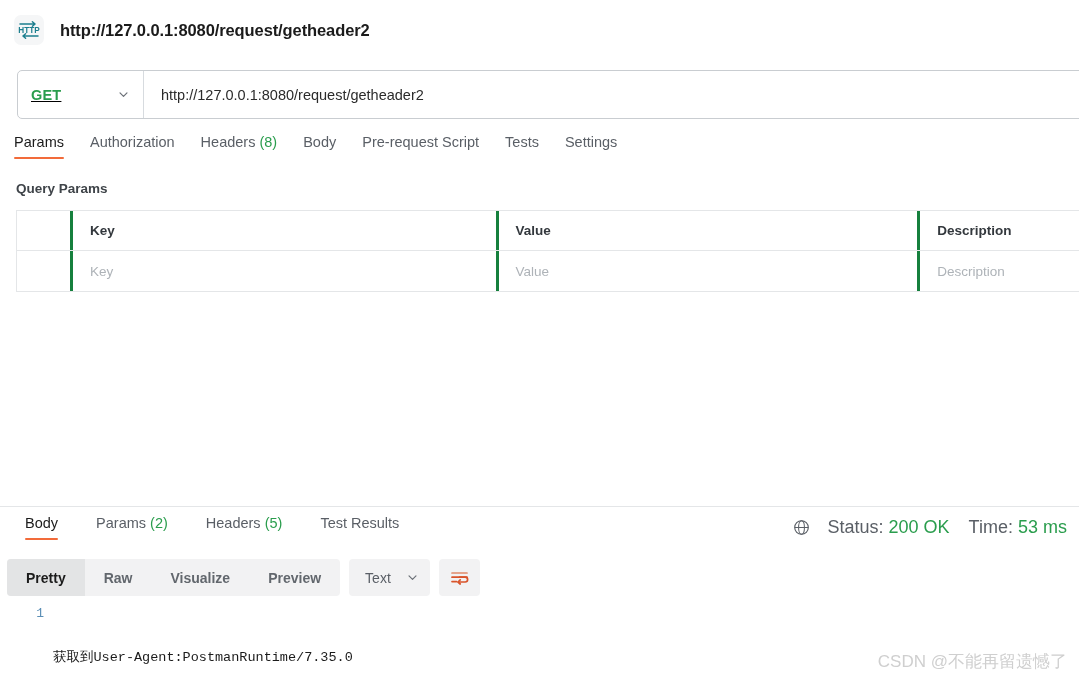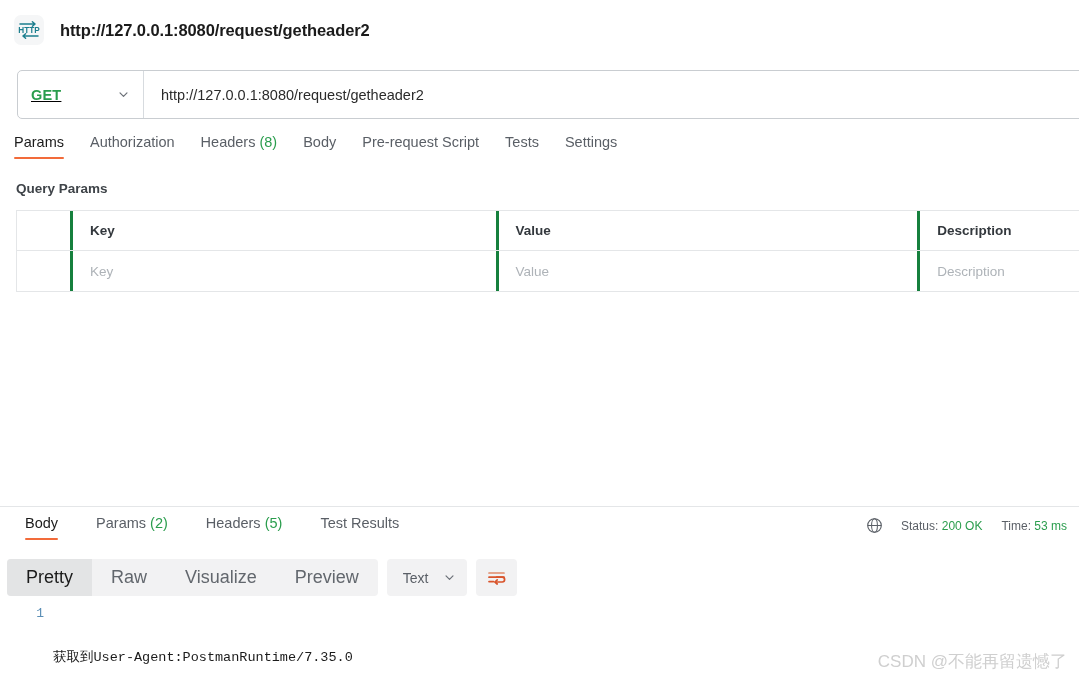--- a/index.html
+++ b/index.html
@@ -189,21 +189,21 @@
     background: #f26b3a;
     border-radius: 2px;
   }
 
   
   .status-meta {
     position: absolute;
     right: 12px; top: 517px;
     display: flex;
     align-items: center;
-    font-size: 12px;
+    font-size: 18px;
     color: #5a5f66;
     white-space: nowrap;
   }
   .globe { margin-right: 18px; display: block; }
   .meta-item { margin-left: 19px; }
   .meta-item:first-of-type { margin-left: 0; }
   .meta-val { color: #2a9d4d; }
 
   
   .body-toolbar {
@@ -216,24 +216,25 @@
     display: flex;
     background: #f2f2f3;
     border-radius: 4px;
     height: 37px;
     align-items: stretch;
     overflow: hidden;
   }
   .seg {
     display: flex; align-items: center;
     padding: 12px 19px;
-    font-size: 18px;
+    font-size: 14px;
     color: #62676d;
     cursor: pointer;
     white-space: nowrap;
+    font-weight: bold;
   }
   .seg.active {
     background: #e3e4e5;
     color: #1b1b1b;
   }
   .fmt-group {
     margin-left: 9px;
     display: flex; align-items: center;
     background: #f2f2f3;
     border-radius: 4px;

